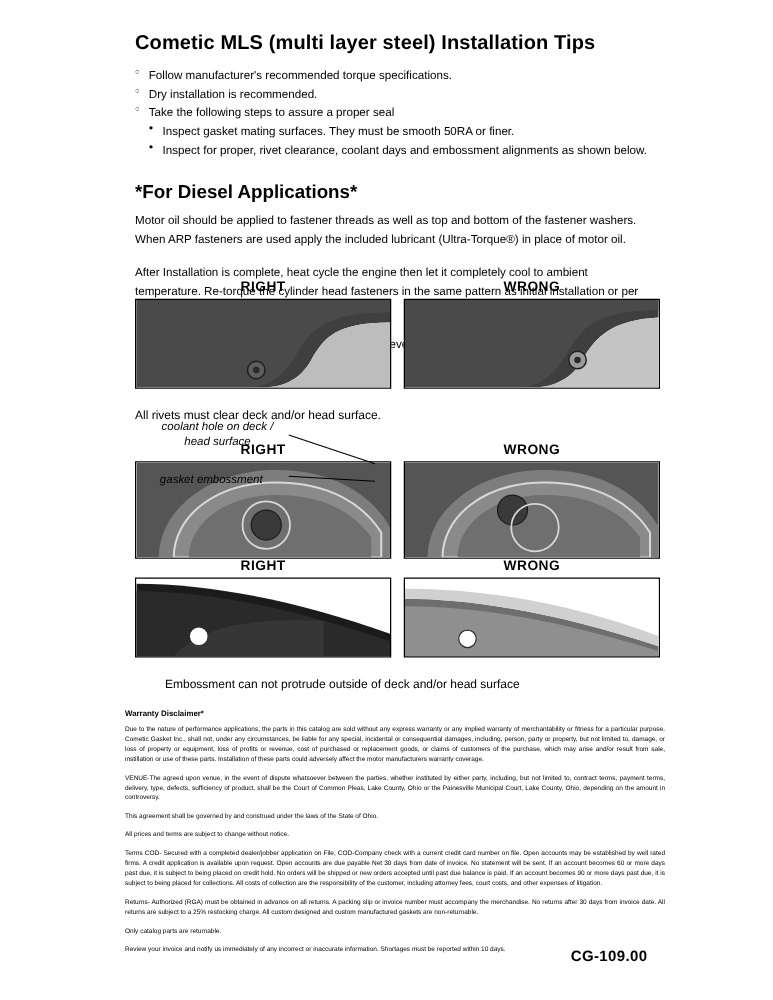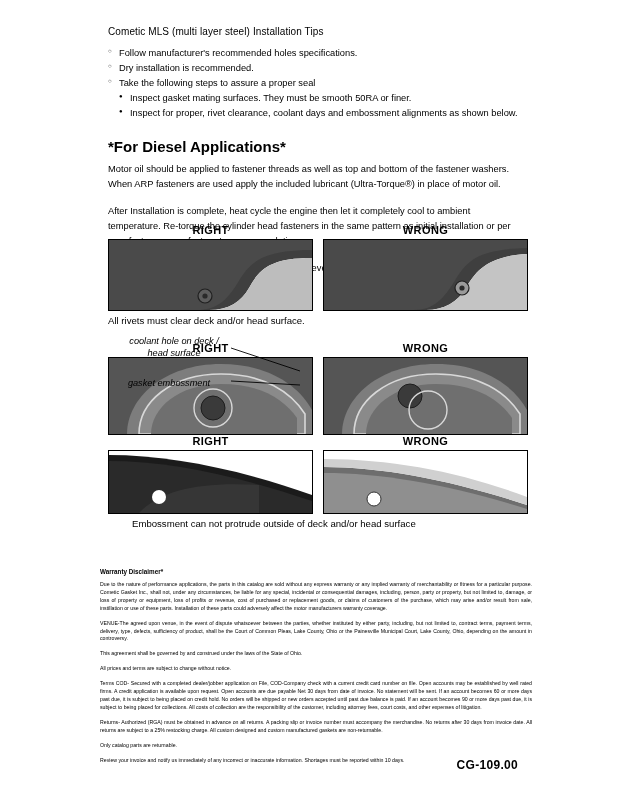--- a/index.html
+++ b/index.html
@@ -22,22 +22,22 @@
     padding: 0;
     box-sizing: border-box;
   }
   .content {
     position: absolute;
     left: 108px;
     top: 26px;
     width: 420px;
   }
   h1.title {
-    font-size: 10px;
-    font-weight: normal;
+    font-size: 16px;
+    font-weight: bold;
     margin: 0 0 9px 0;
     letter-spacing: 0.1px;
   }
   ul.bullets {
     list-style: none;
     margin: 0;
     padding: 0;
   }
   ul.bullets > li {
     font-size: 9.3px;
@@ -107,21 +107,21 @@
   .figbox {
     width: 205px;
     border: 1px solid #000;
     box-sizing: border-box;
     overflow: hidden;
     background: #ffffff;
   }
   .figbox svg { display: block; }
   .figcaption {
     font-size: 9.6px;
-    margin: 4px 0 14px 0;
+    margin: 16px 0 14px 0;
     line-height: 1.35;
   }
   .figcaption.indent { margin-left: 24px; }
 
   
   .callouts {
     position: absolute;
     left: 0;
     top: 0;
     width: 618px;
@@ -165,21 +165,21 @@
 </style>
 </head>
 <body>
 
 <div class="page">
 
   <div class="content">
     <h1 class="title">Cometic MLS (multi layer steel) Installation Tips</h1>
 
     <ul class="bullets">
-      <li>Follow manufacturer's recommended holes specifications.</li>
+      <li>Follow manufacturer's recommended torque specifications.</li>
       <li>Dry installation is recommended.</li>
       <li>Take the following steps to assure a proper seal</li>
     </ul>
     <ul class="subbullets">
       <li>Inspect gasket mating surfaces.  They must be smooth 50RA or finer.</li>
       <li>Inspect for proper, rivet clearance, coolant days and embossment alignments as shown below.</li>
     </ul>
 
     <h2 class="subhead">*For Diesel Applications*</h2>
     <p class="body">Motor oil should be applied to fastener threads as well as top and bottom of the fastener washers. When ARP fasteners are used apply the included lubricant (Ultra-Torque®) in place of motor oil.</p>

